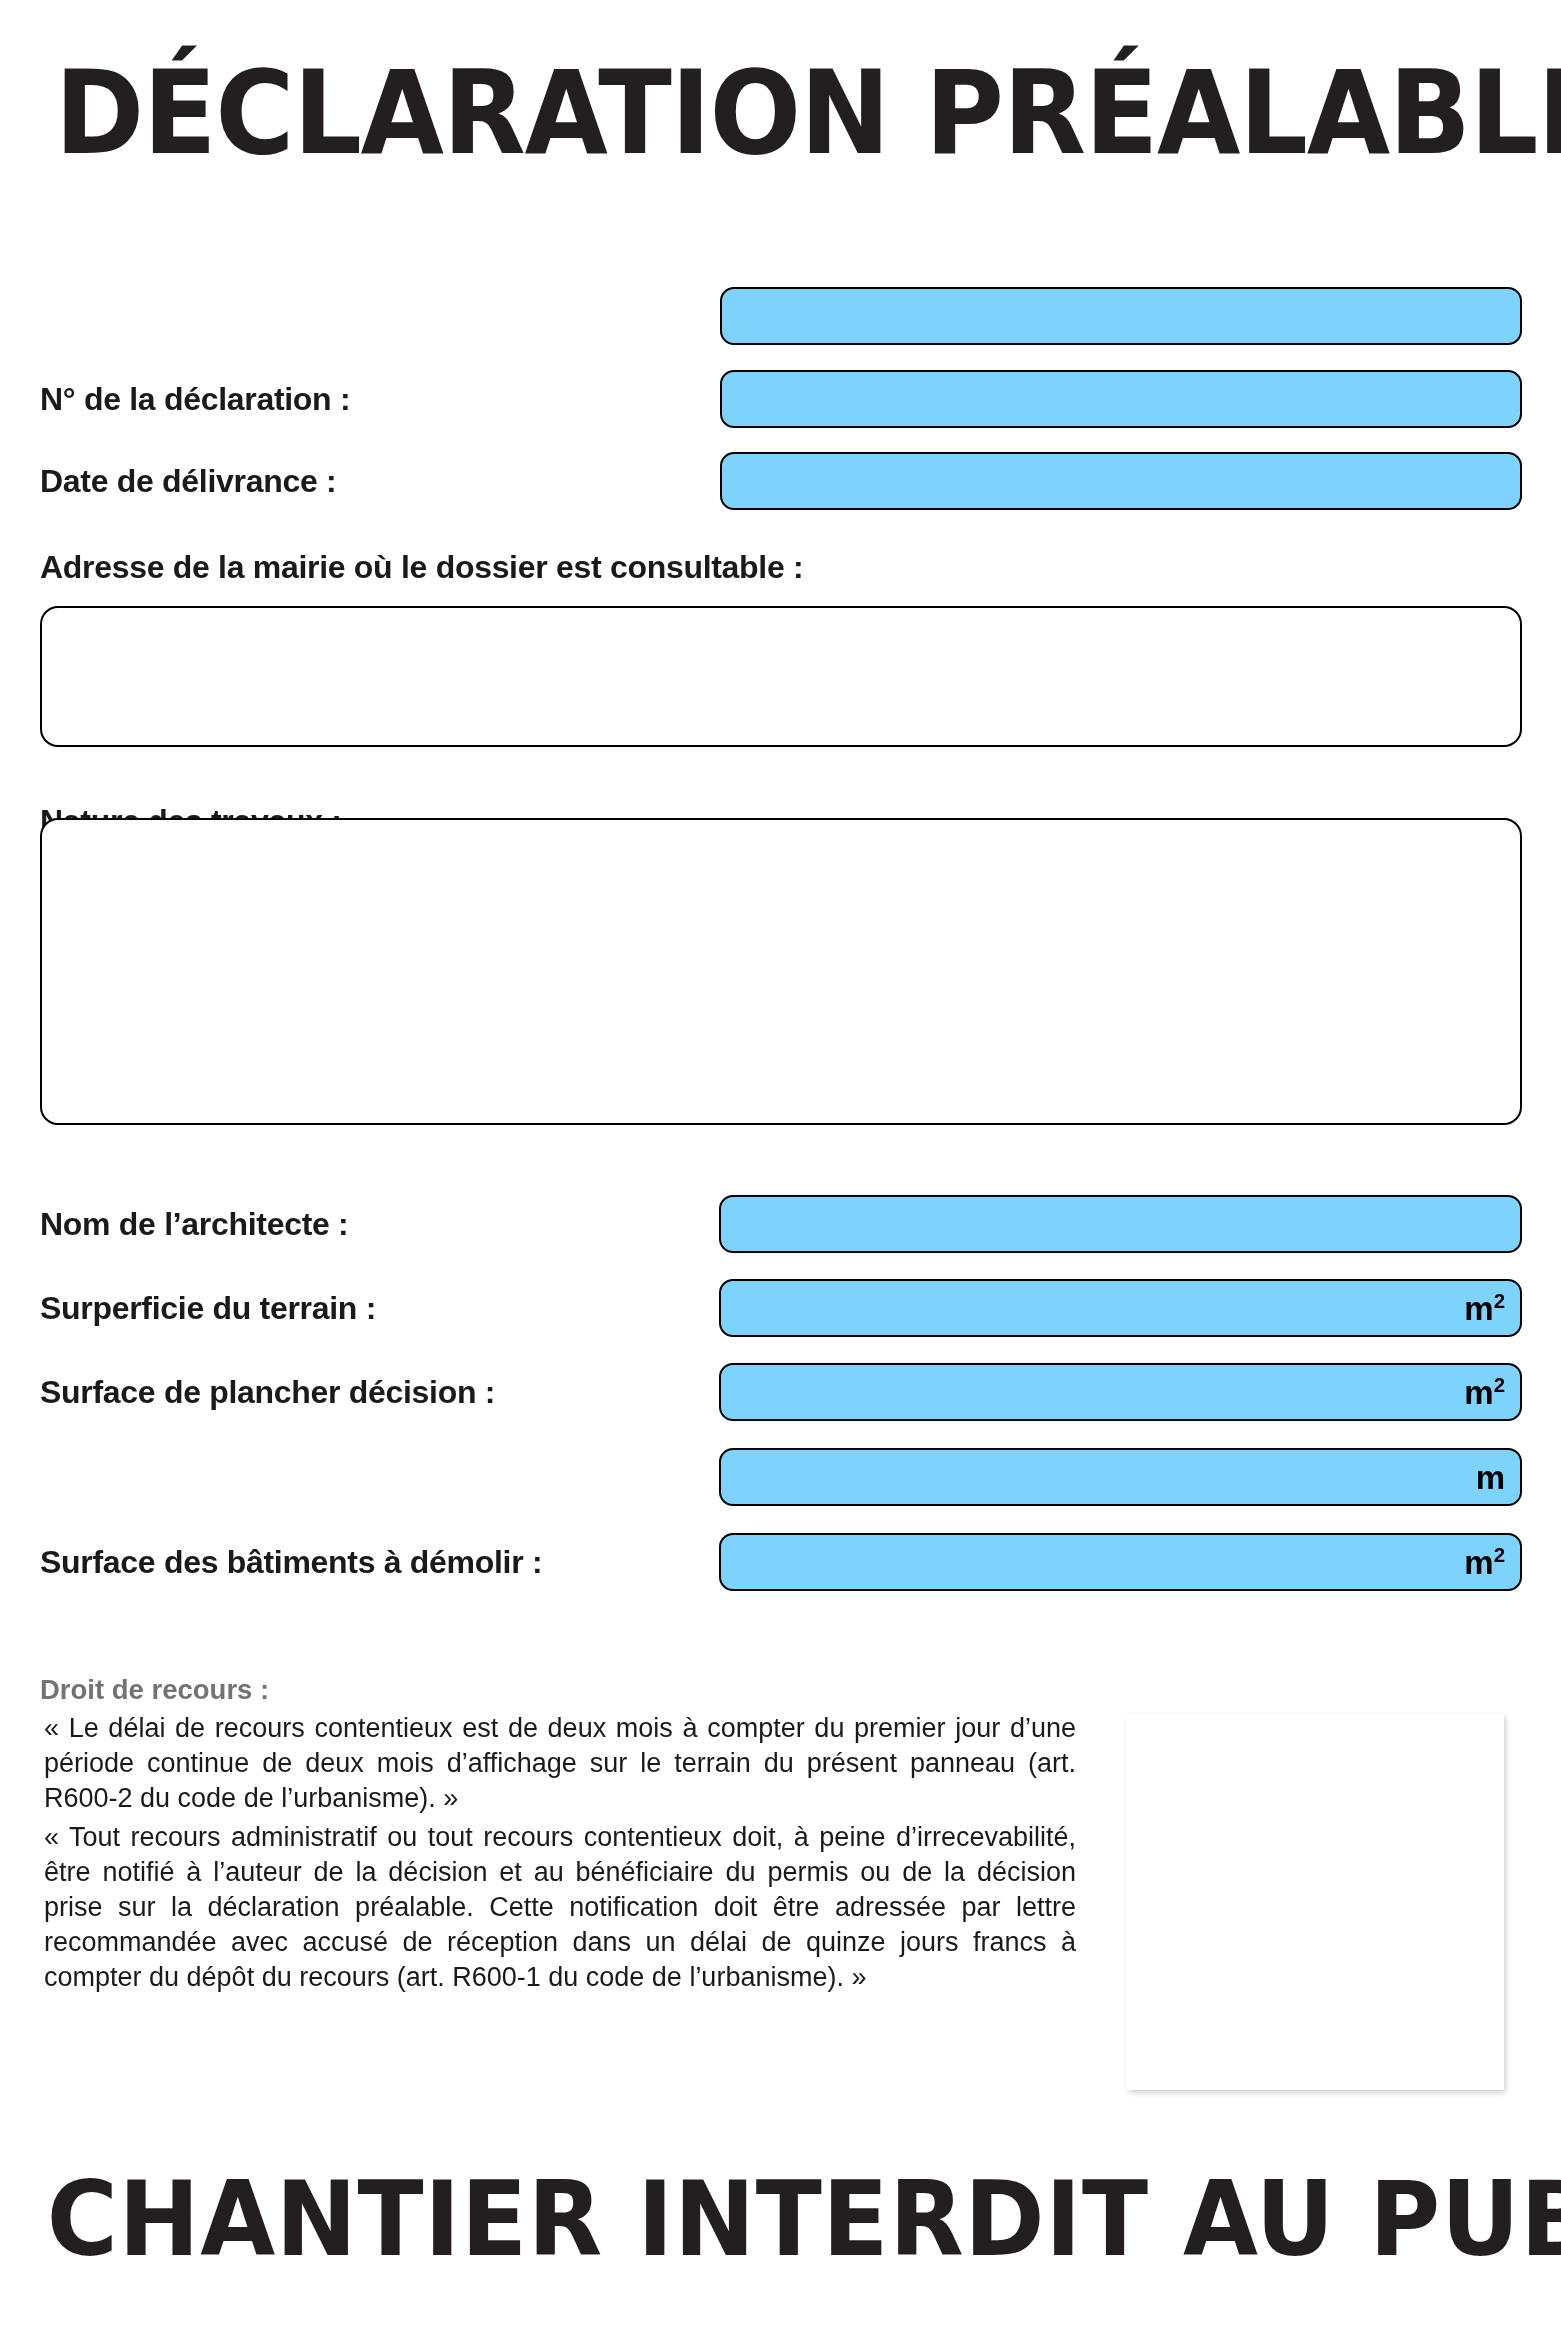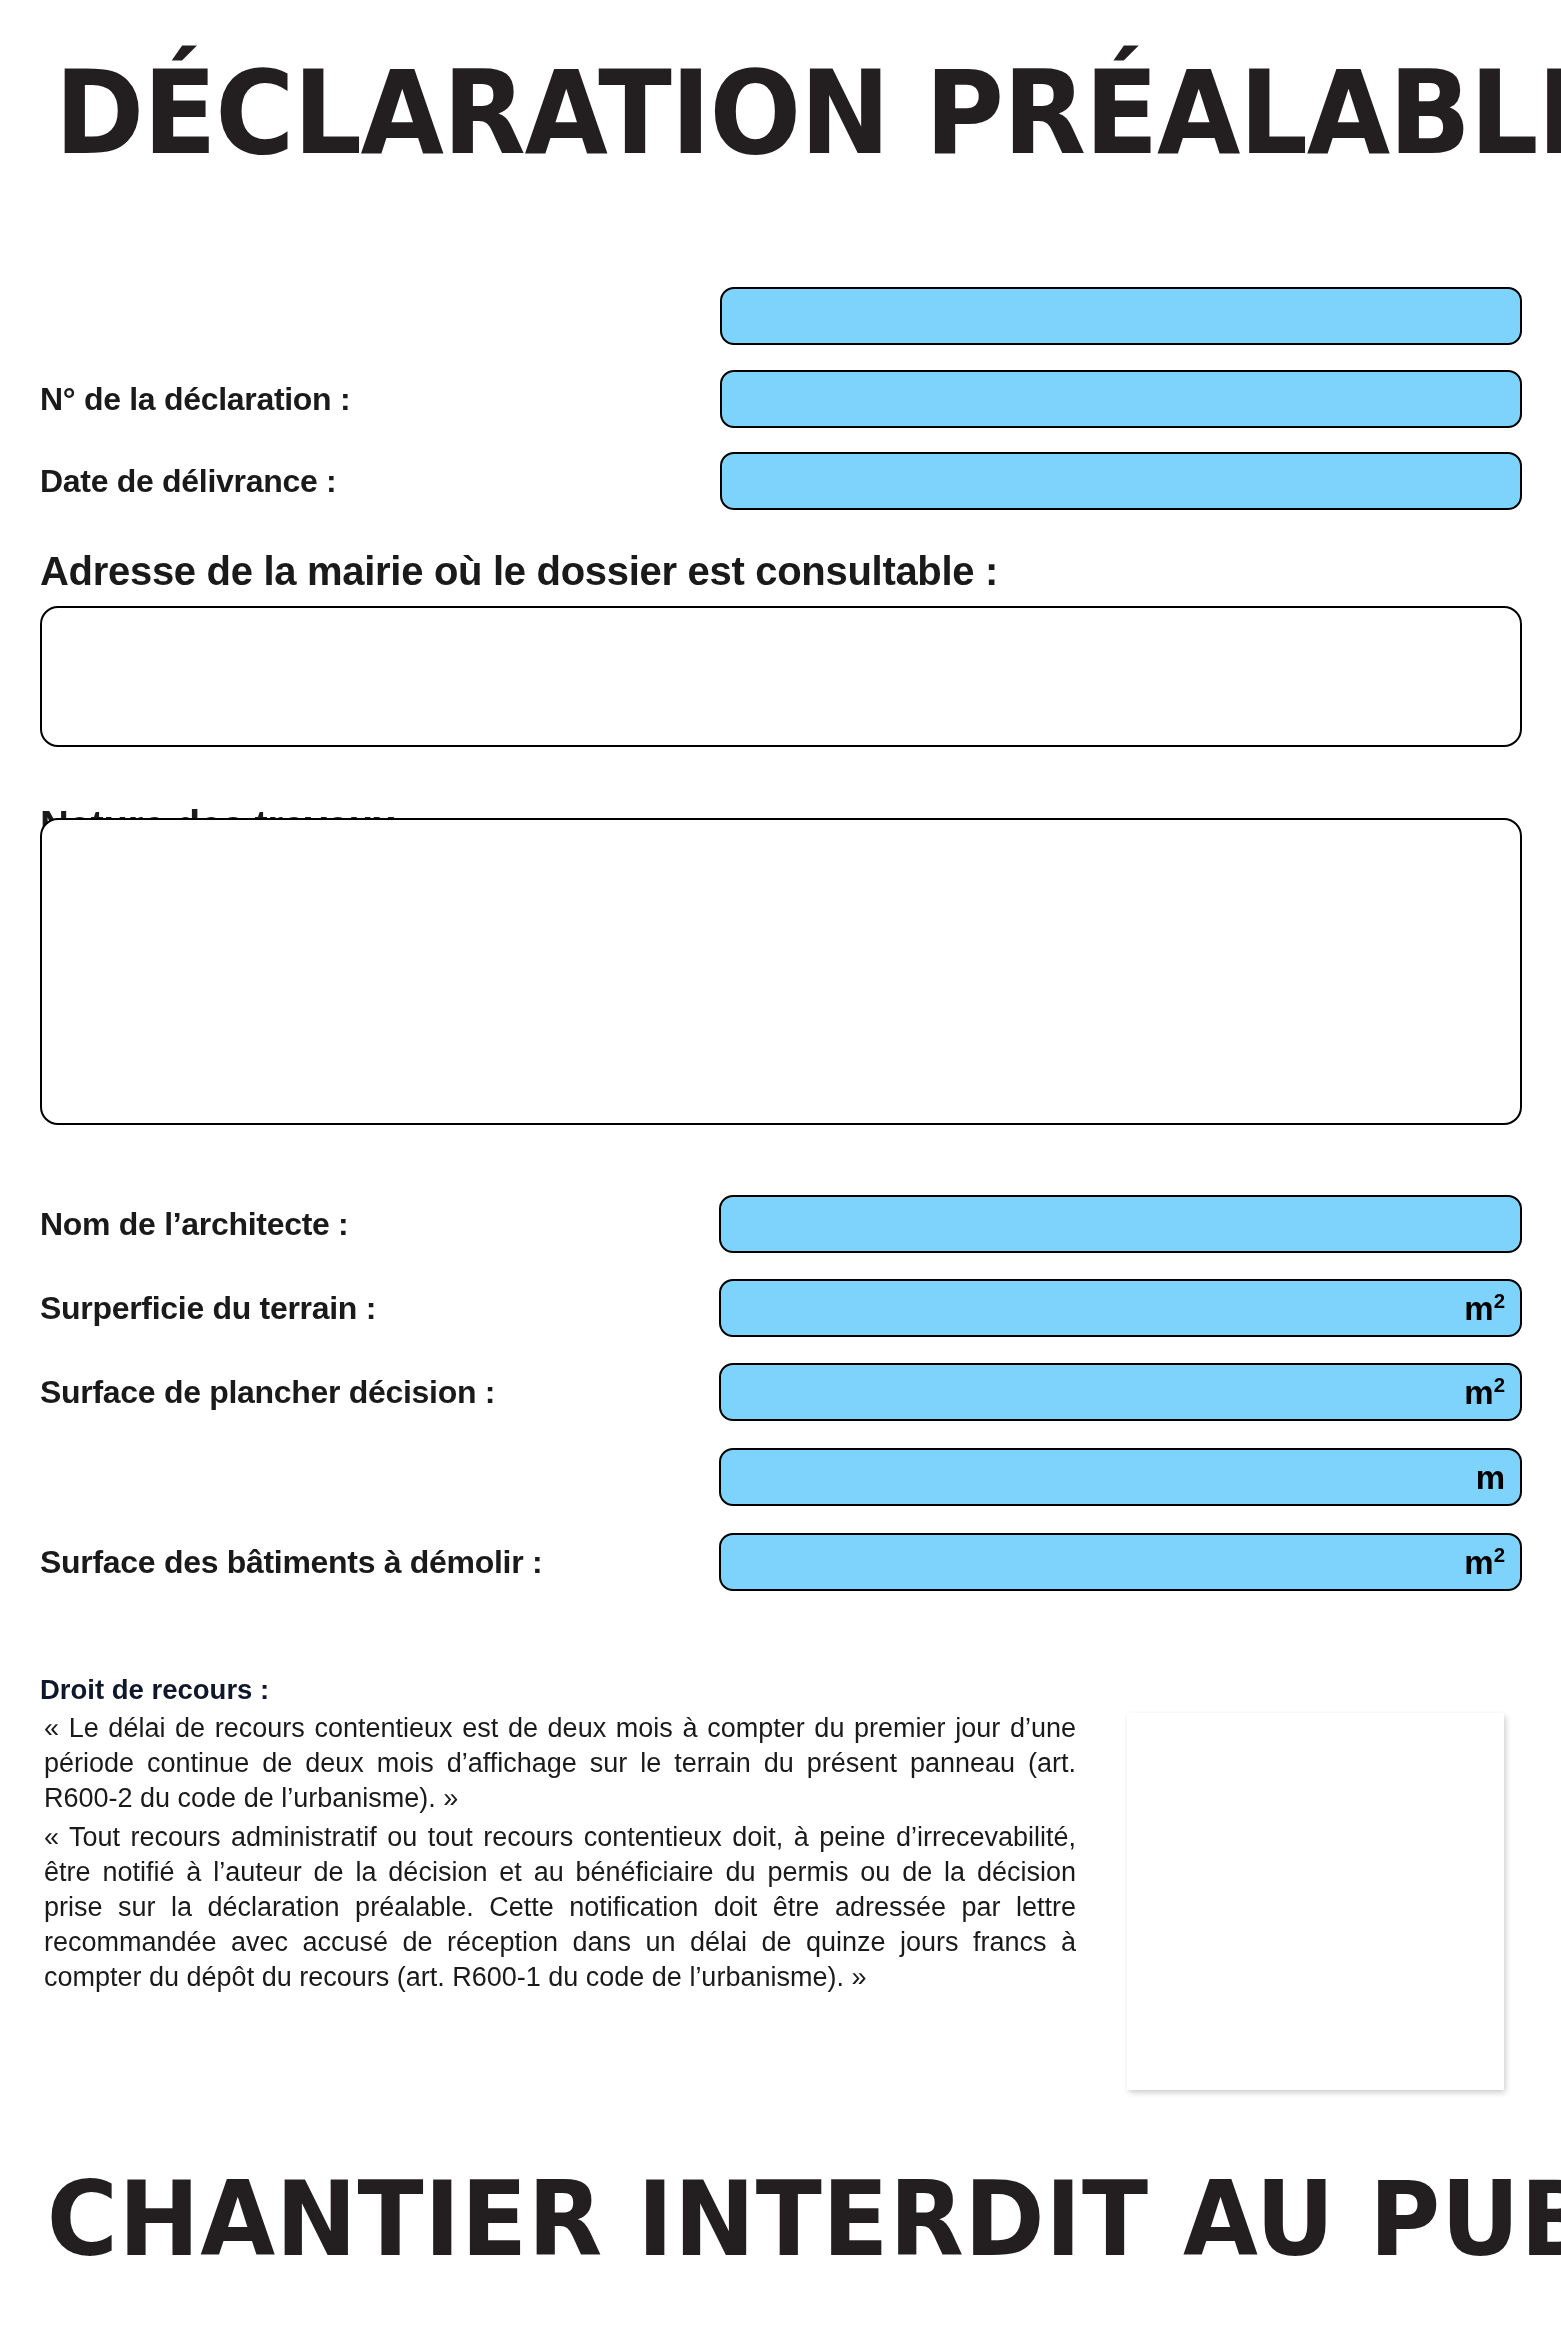--- a/index.html
+++ b/index.html
@@ -91,21 +91,21 @@
   .row .box .unit sup {
     font-size: 0.62em;
     vertical-align: super;
     line-height: 0;
   }
 
   
   .block-label {
     position: absolute;
     left: 40px;
-    font-size: 40px;
+    font-size: 32px;
     font-weight: 700;
     white-space: nowrap;
     letter-spacing: -0.3px;
     color: #1a1a1a;
   }
   .block-box {
     position: absolute;
     left: 40px;
     right: 39px;
     background: #ffffff;
@@ -119,21 +119,21 @@
     position: absolute;
     left: 40px;
     top: 1673px;
     width: 1040px;
   }
   #legal-heading {
     font-size: 27.5px;
     font-weight: 700;
     line-height: 34px;
     margin-bottom: 1.4px;
-    color: #0f172a;
+    color: #737373;
   }
   .legal-para {
     font-size: 27px;
     line-height: 35px;
     text-align: justify;
     text-justify: inter-word;
     color: #1a1a1a;
     margin: 4px;
     hyphens: manual;
   }

